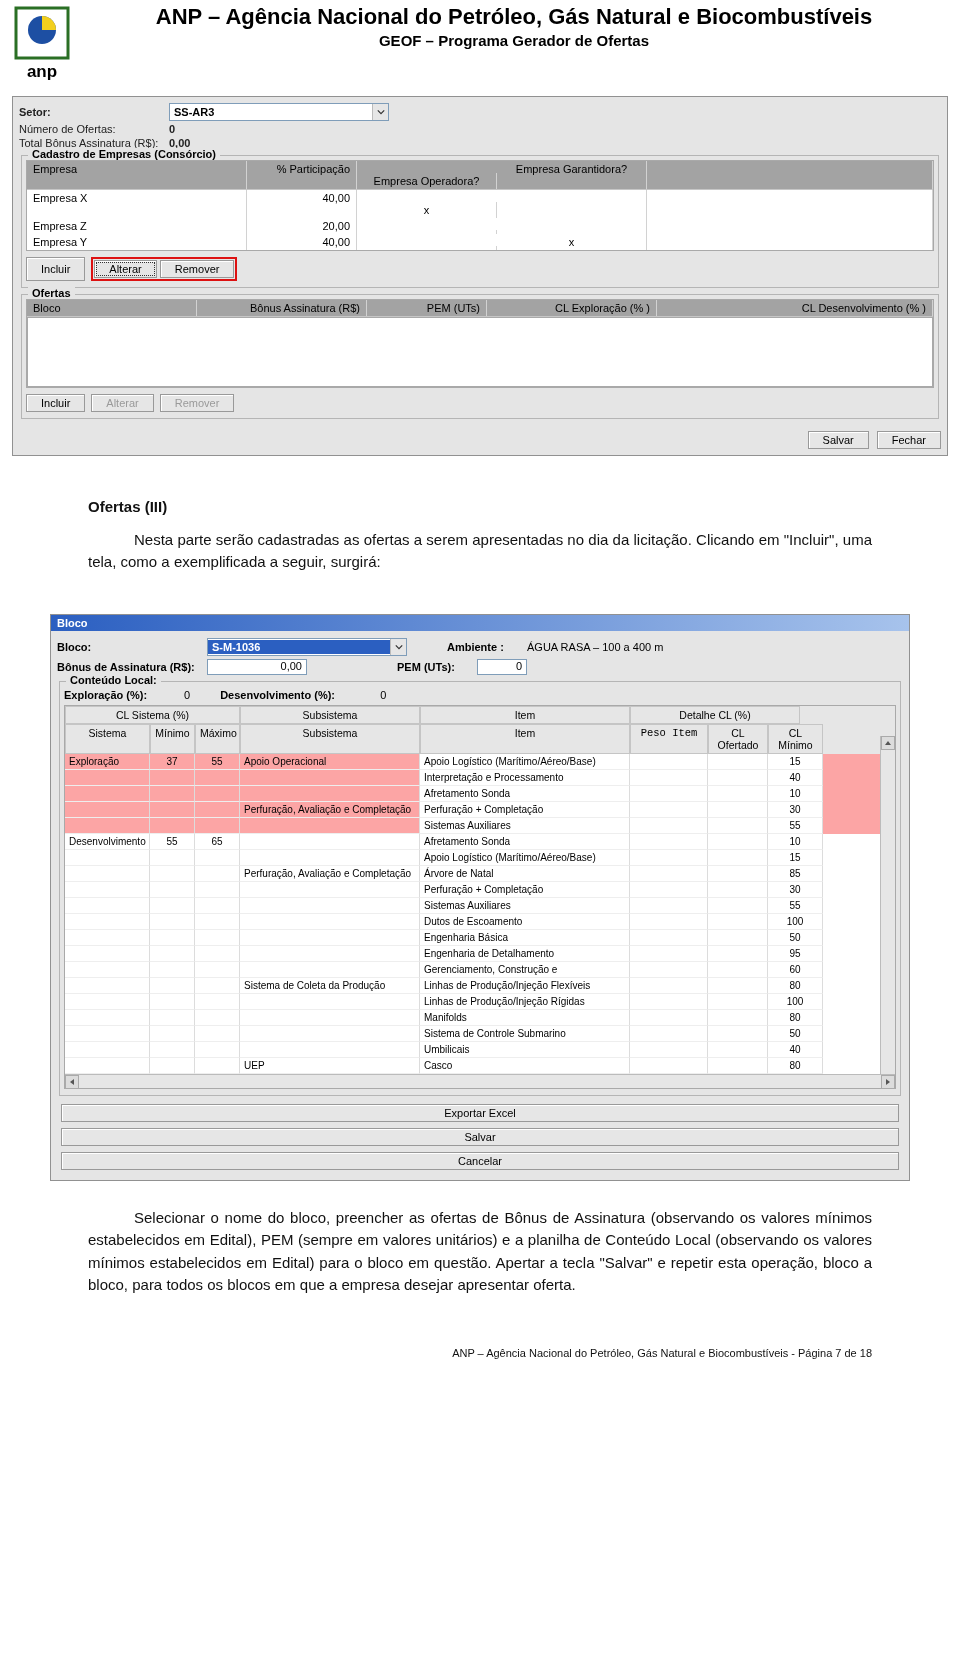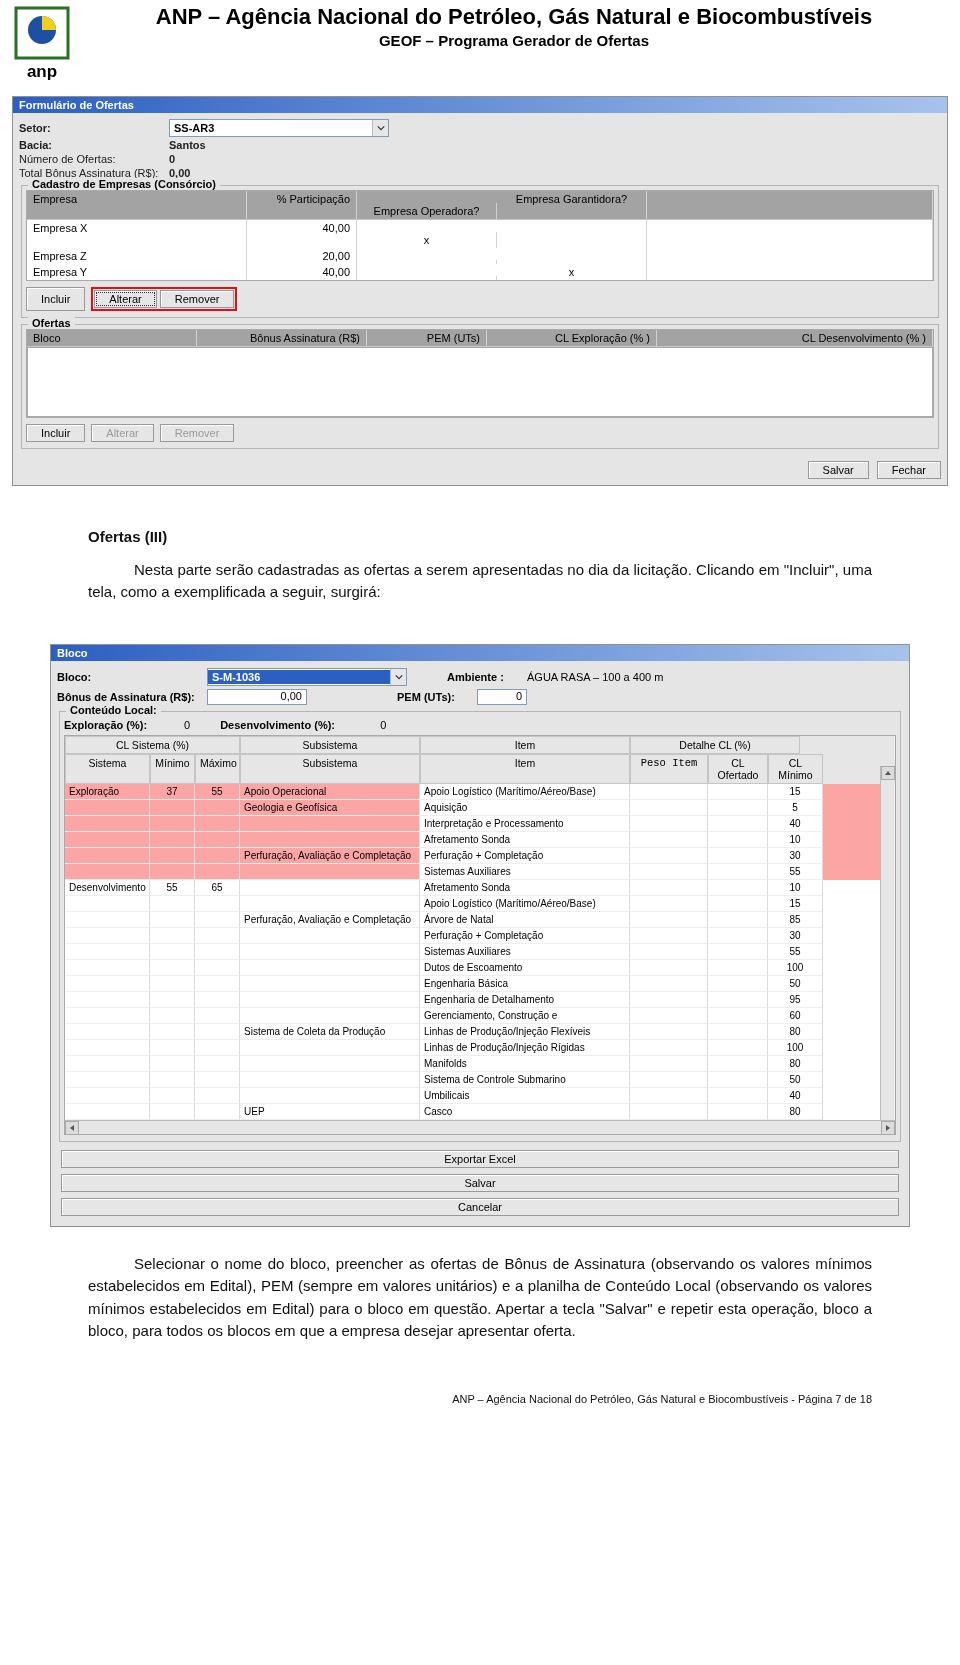--- a/index.html
+++ b/index.html
@@ -149,36 +149,31 @@
         <text x="28" y="71" text-anchor="middle" font-family="Arial" font-size="17" font-weight="bold" fill="#000">anp</text>
       </svg>
     </div>
     <div class="header-text">
       <div class="header-title">ANP – Agência Nacional do Petróleo, Gás Natural e Biocombustíveis</div>
       <div class="header-sub">GEOF – Programa Gerador de Ofertas</div>
     </div>
   </div>
 
   <div class="app-window">
-    <div class="titlebar">Formulário de Ofertas</div>
     <div class="form-area">
       <div class="form-row">
         <div class="form-label">Setor:</div>
         <div class="combo">
           <span class="combo-text">SS-AR3</span>
           <span class="combo-drop">
               <svg viewBox="0 0 10 10">
                 <path d="M1 3 L5 7 L9 3" fill="none" stroke="#333" stroke-width="1.5"></path>
               </svg>
             </span>
         </div>
-      </div>
-      <div class="form-row">
-        <div class="form-label">Bacia:</div>
-        <div class="form-value">Santos</div>
       </div>
       <div class="form-row">
         <div class="form-label-normal">Número de Ofertas:</div>
         <div class="form-value">0</div>
       </div>
       <div class="form-row">
         <div class="form-label-normal">Total Bônus Assinatura (R$):</div>
         <div class="form-value">0,00</div>
       </div>
 
@@ -313,30 +308,20 @@
                 <div class="g2cell w-sub bg-cyan">Apoio Operacional</div>
                 <div class="g2cell w-item bg-white">Apoio Logístico (Marítimo/Aéreo/Base)</div>
                 <div class="g2cell w-peso bg-white"></div>
                 <div class="g2cell w-of bg-white"></div>
                 <div class="g2cell w-clmin bg-white">15</div>
               </div>
               <div class="g2row bg-cyan">
                 <div class="g2cell w-sis bg-cyan"></div>
                 <div class="g2cell w-min bg-cyan"></div>
                 <div class="g2cell w-max bg-cyan"></div>
-                <div class="g2cell w-sub bg-cyan">Geologia e Geofísica</div>
-                <div class="g2cell w-item bg-white">Aquisição</div>
-                <div class="g2cell w-peso bg-white"></div>
-                <div class="g2cell w-of bg-white"></div>
-                <div class="g2cell w-clmin bg-white">5</div>
-              </div>
-              <div class="g2row bg-cyan">
-                <div class="g2cell w-sis bg-cyan"></div>
-                <div class="g2cell w-min bg-cyan"></div>
-                <div class="g2cell w-max bg-cyan"></div>
                 <div class="g2cell w-sub bg-cyan"></div>
                 <div class="g2cell w-item bg-white">Interpretação e Processamento</div>
                 <div class="g2cell w-peso bg-white"></div>
                 <div class="g2cell w-of bg-white"></div>
                 <div class="g2cell w-clmin bg-white">40</div>
               </div>
               <div class="g2row bg-cyan">
                 <div class="g2cell w-sis bg-cyan"></div>
                 <div class="g2cell w-min bg-cyan"></div>
                 <div class="g2cell w-max bg-cyan"></div>

